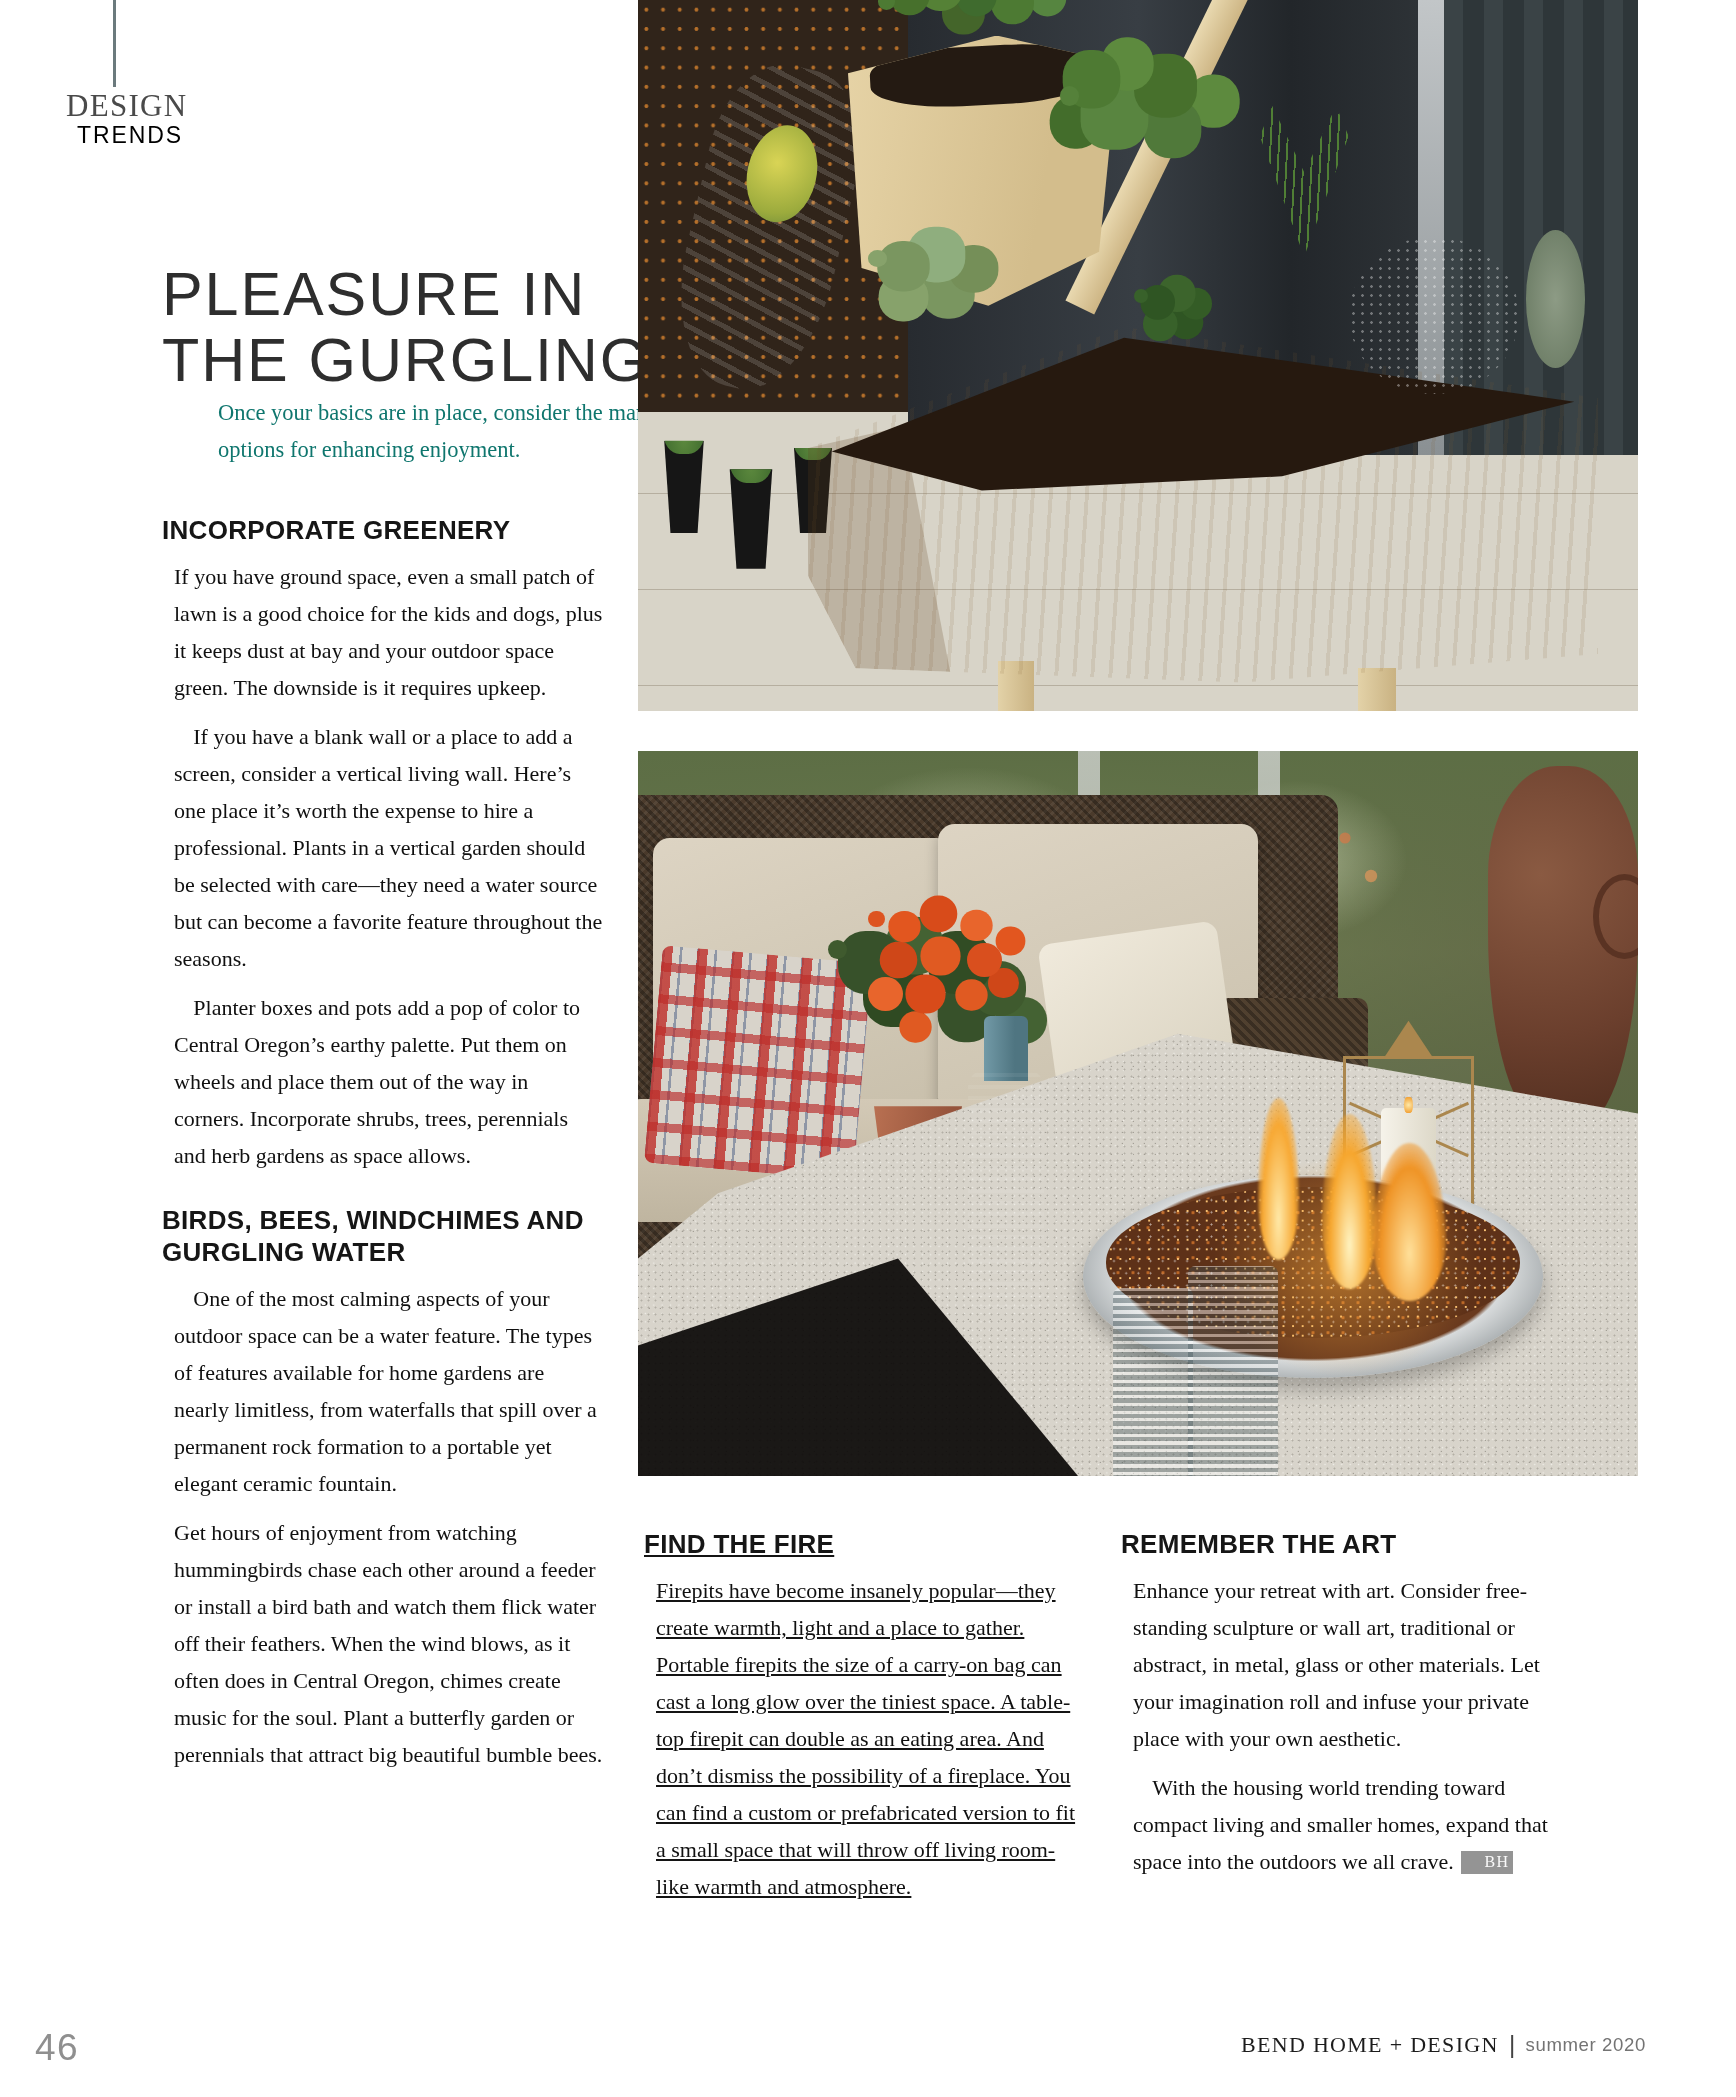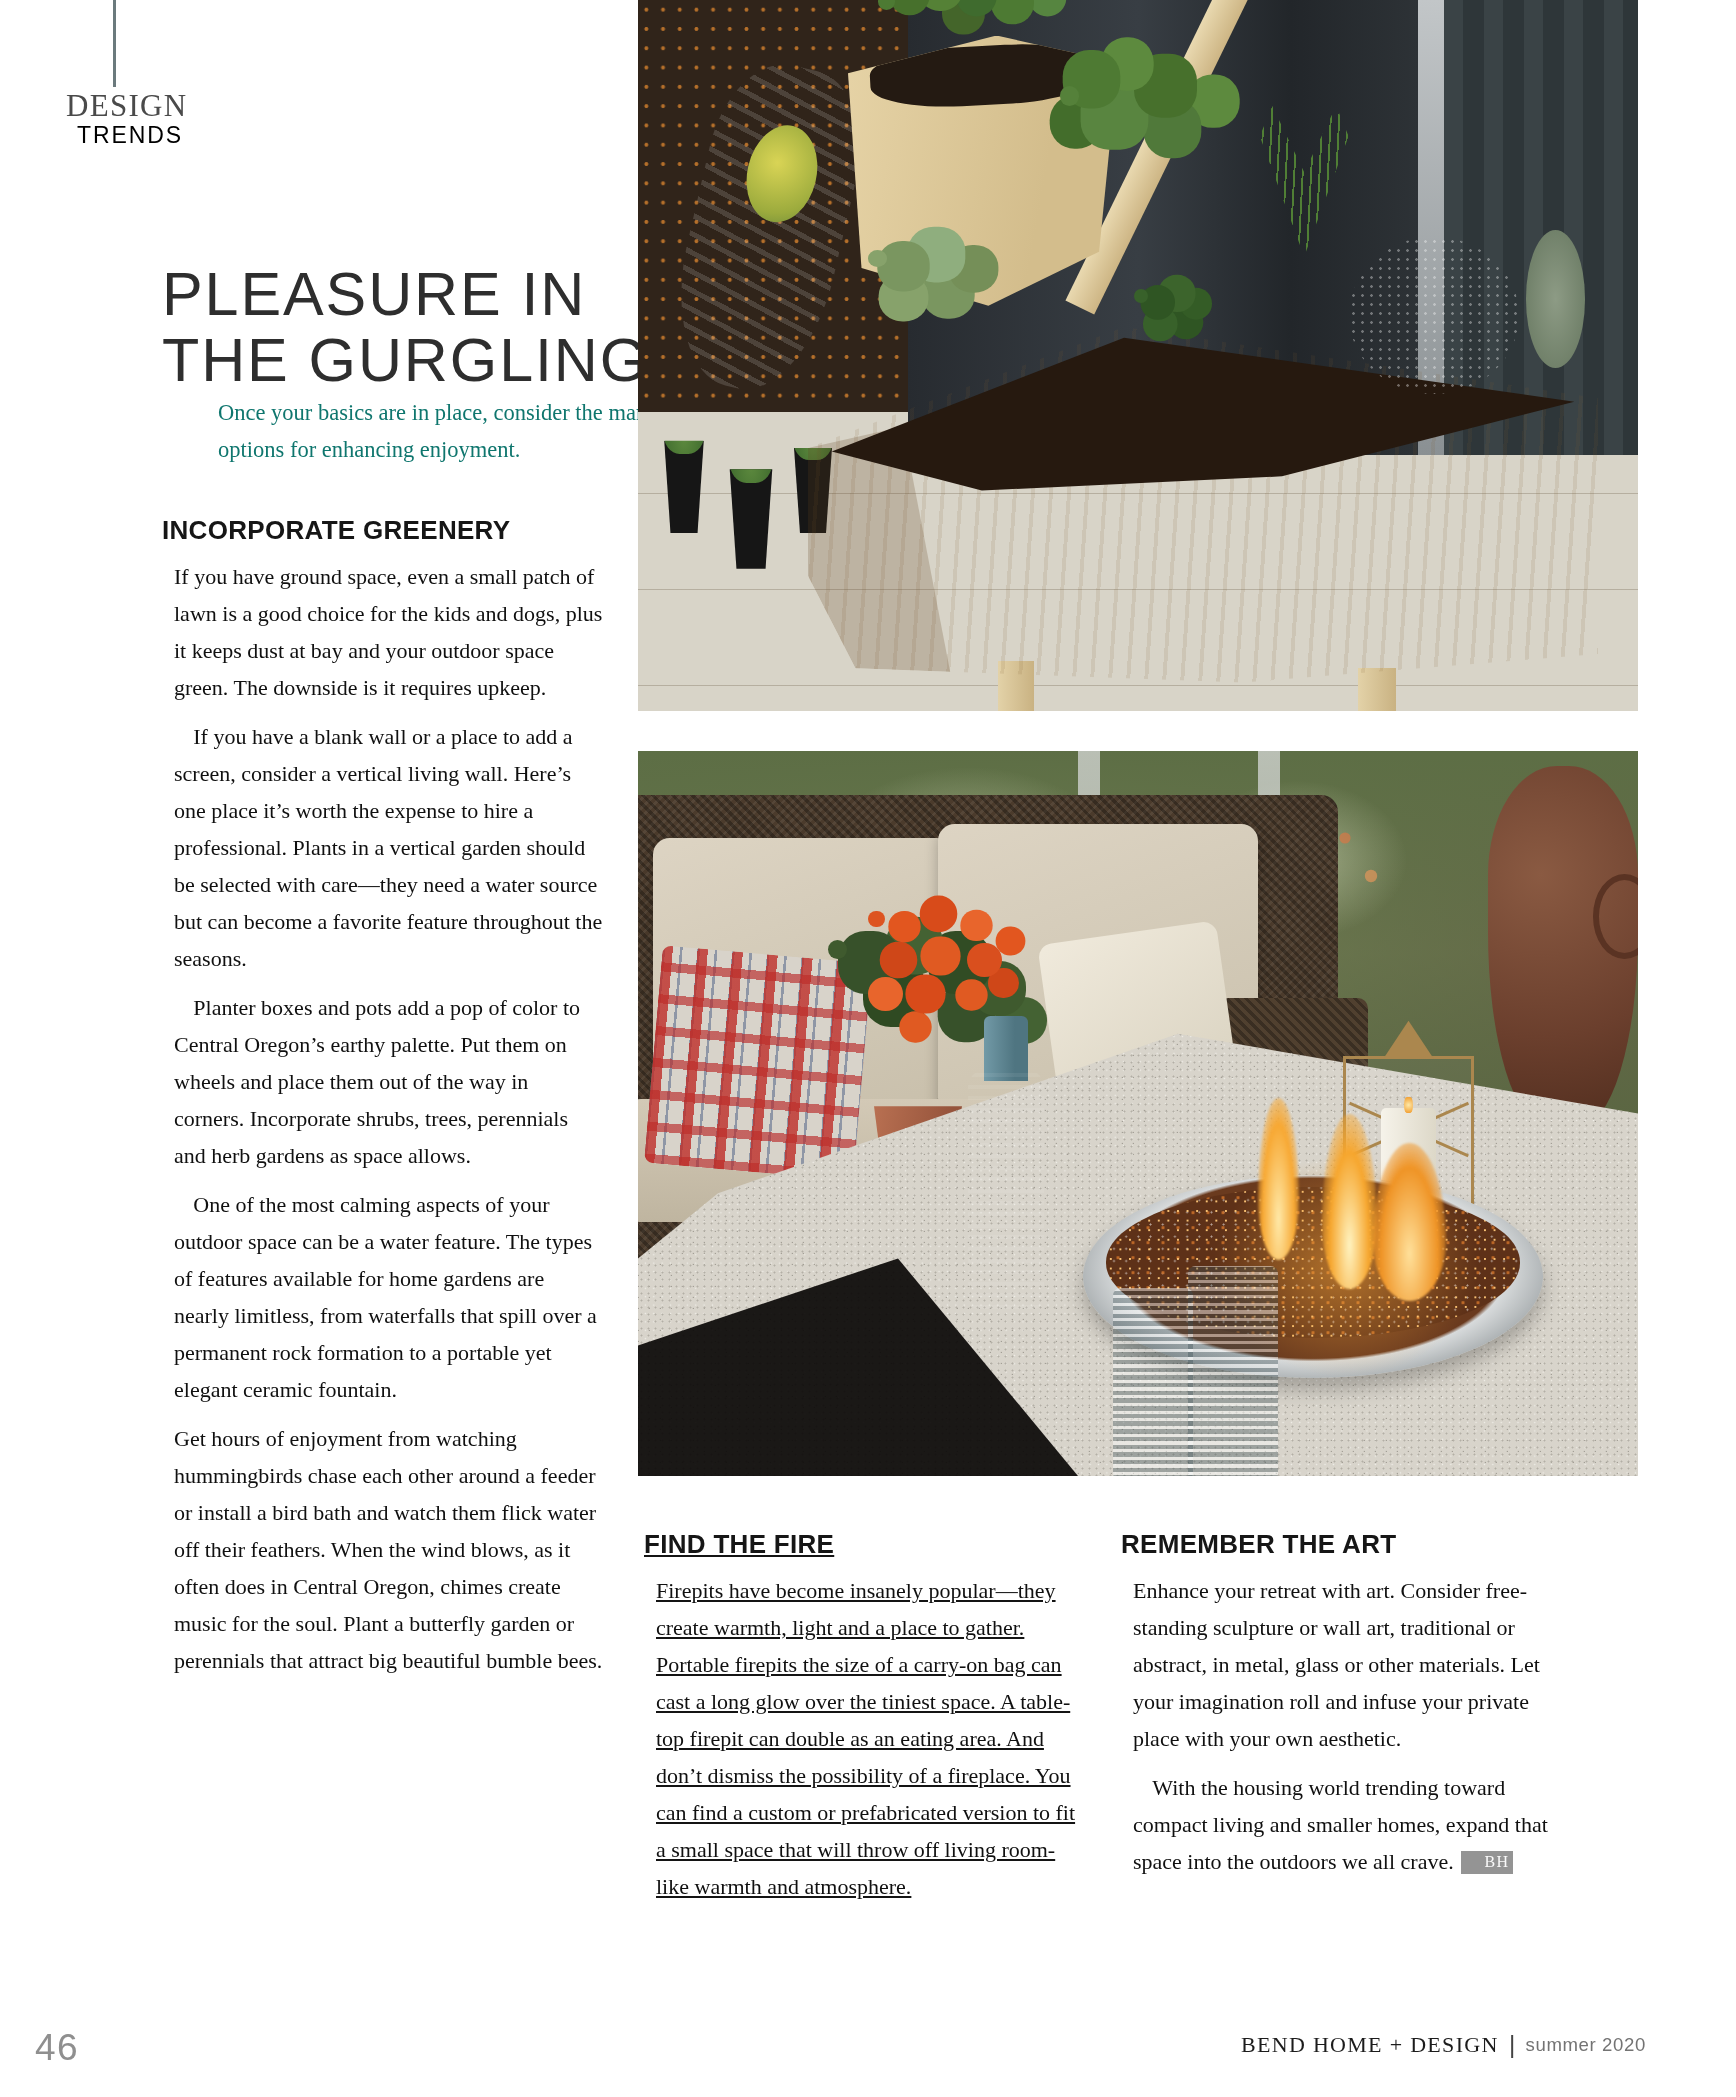--- a/index.html
+++ b/index.html
@@ -217,20 +217,21 @@
     <div>PLEASURE IN</div>
     <div>THE GURGLING</div>
   </div>
   <div class="intro">Once your basics are in place, consider the many options for enhancing enjoyment.</div>
 
   <div class="col col-left">
     <h2 class="subhead">INCORPORATE GREENERY</h2>
     <p class="para">If you have ground space, even a small patch of lawn is a good choice for the kids and dogs, plus it keeps dust at bay and your outdoor space green. The downside is it requires upkeep.</p>
     <p class="para indent">If you have a blank wall or a place to add a screen, consider a vertical living wall. Here’s one place it’s worth the expense to hire a professional. Plants in a vertical garden should be selected with care—they need a water source but can become a favorite feature throughout the seasons.</p>
     <p class="para indent">Planter boxes and pots add a pop of color to Central Oregon’s earthy palette. Put them on wheels and place them out of the way in corners. Incorporate shrubs, trees, perennials and herb gardens as space allows.</p>
+    <h2 class="subhead birds">BIRDS, BEES, WINDCHIMES AND GURGLING WATER</h2>
     <p class="para indent">One of the most calming aspects of your outdoor space can be a water feature. The types of features available for home gardens are nearly limitless, from waterfalls that spill over a permanent rock formation to a portable yet elegant ceramic fountain.</p>
     <p class="para">Get hours of enjoyment from watching hummingbirds chase each other around a feeder or install a bird bath and watch them flick water off their feathers. When the wind blows, as it often does in Central Oregon, chimes create music for the soul. Plant a butterfly garden or perennials that attract big beautiful bumble bees.</p>
   </div>
 
   <div class="photo photo-top">
     <div class="tp-wall"></div>
     <div class="tp-window"></div>
     <div class="tp-frame"></div>
     <div class="tp-curtain"></div>
     <div class="tp-floor"></div>

